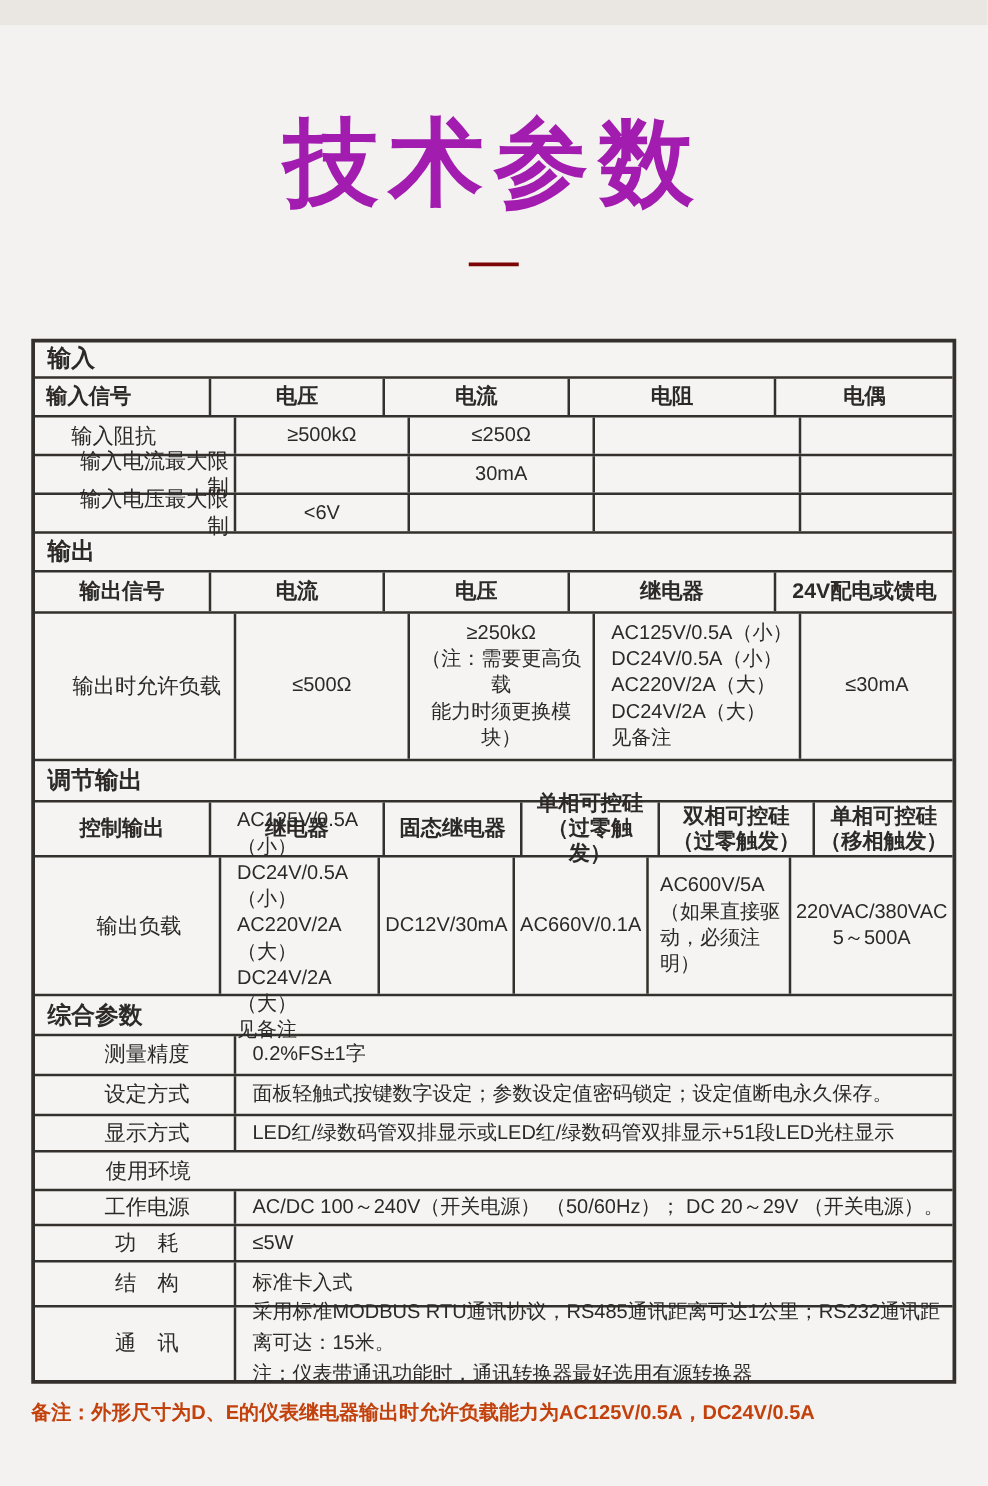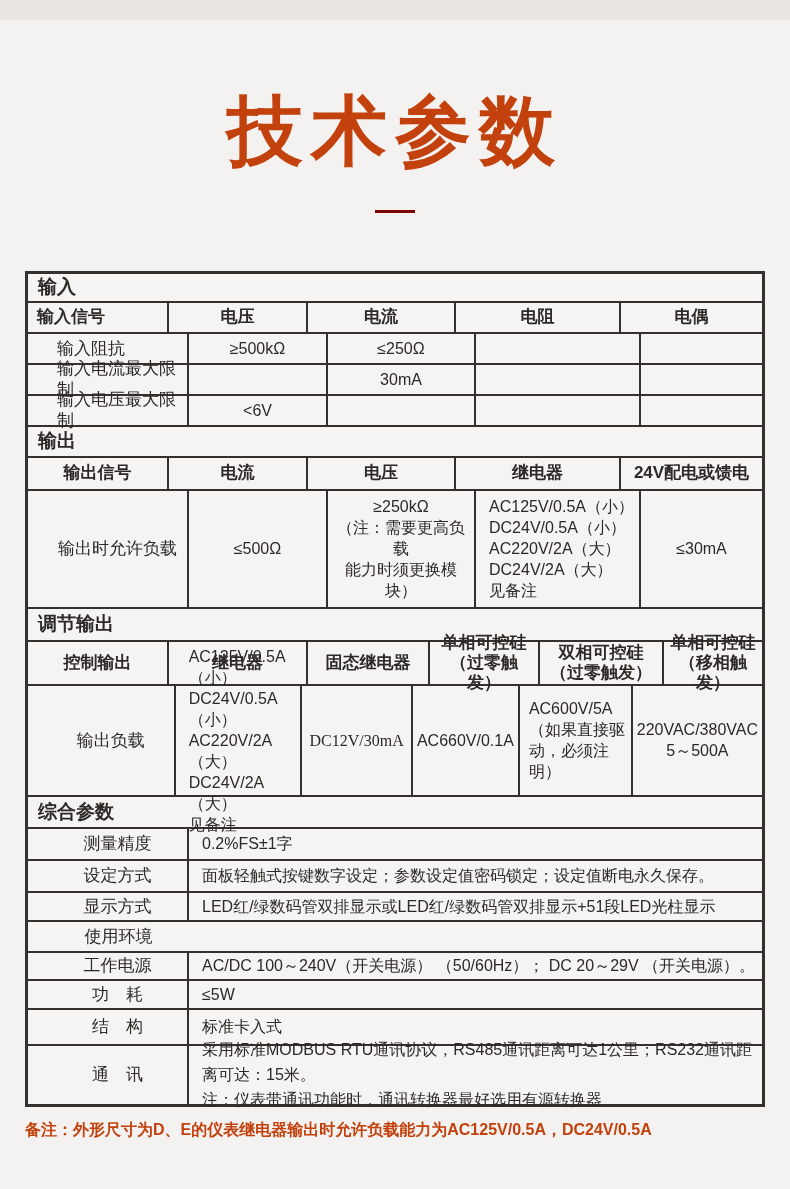--- a/index.html
+++ b/index.html
@@ -10,21 +10,21 @@
     color:#2c2927;
     overflow:hidden;
   }
   .top-band{height:20px;background:#eae7e3;}
   .title{
     margin:66px 0 0 0;
     text-align:center;
     font-size:76px;
     font-weight:bold;
     letter-spacing:8px;
-    color:#c2410c;
+    color:#a21caf;
     line-height:1.18;
   }
   .title-underline{
     width:40px;height:3px;
     margin:34px auto 0 auto;
     background:#7c0407;
   }
   .spec-table{
     box-sizing:border-box;
     width:740px;
@@ -47,29 +47,29 @@
   .cell:last-child{border-right:none;}
   .left{justify-content:flex-start;text-align:left;padding-left:9px;}
   .pad14{padding-left:13px;}
   .sec-title{
     width:100%;
     display:flex;align-items:center;
     font-size:19px;font-weight:bold;
     padding-left:10px;box-sizing:border-box;
   }
   
-  .cols5 .c0{width:141px;}
+  .cols5 .c0{width:141px;text-align:right;}
   .cols5 .c1{width:139px;}
   .cols5 .c2{width:148px;}
   .cols5 .c3{width:165px;}
   .cols5 .c4{flex:1;}
   
   .cols6 .c0{width:141px;}
   .cols6 .c1{width:139px;}
-  .cols6 .c2{width:122px;font-family:Liberation Serif, serif;}
+  .cols6 .c2{width:110px;}
   .cols6 .c3{width:110px;}
   .cols6 .c4{width:124px;}
   .cols6 .c5{flex:1;}
   
   .cols2 .c0{width:141px;}
   .cols2 .c1{flex:1;justify-content:flex-start;text-align:left;padding-left:13px;}
   .head-row .cell{font-weight:bold;font-size:17px;line-height:20px;}
   .label-cell{font-weight:normal;font-size:17px;margin-left:20px;}
   .note{
     margin:13px 0 0 25px;

